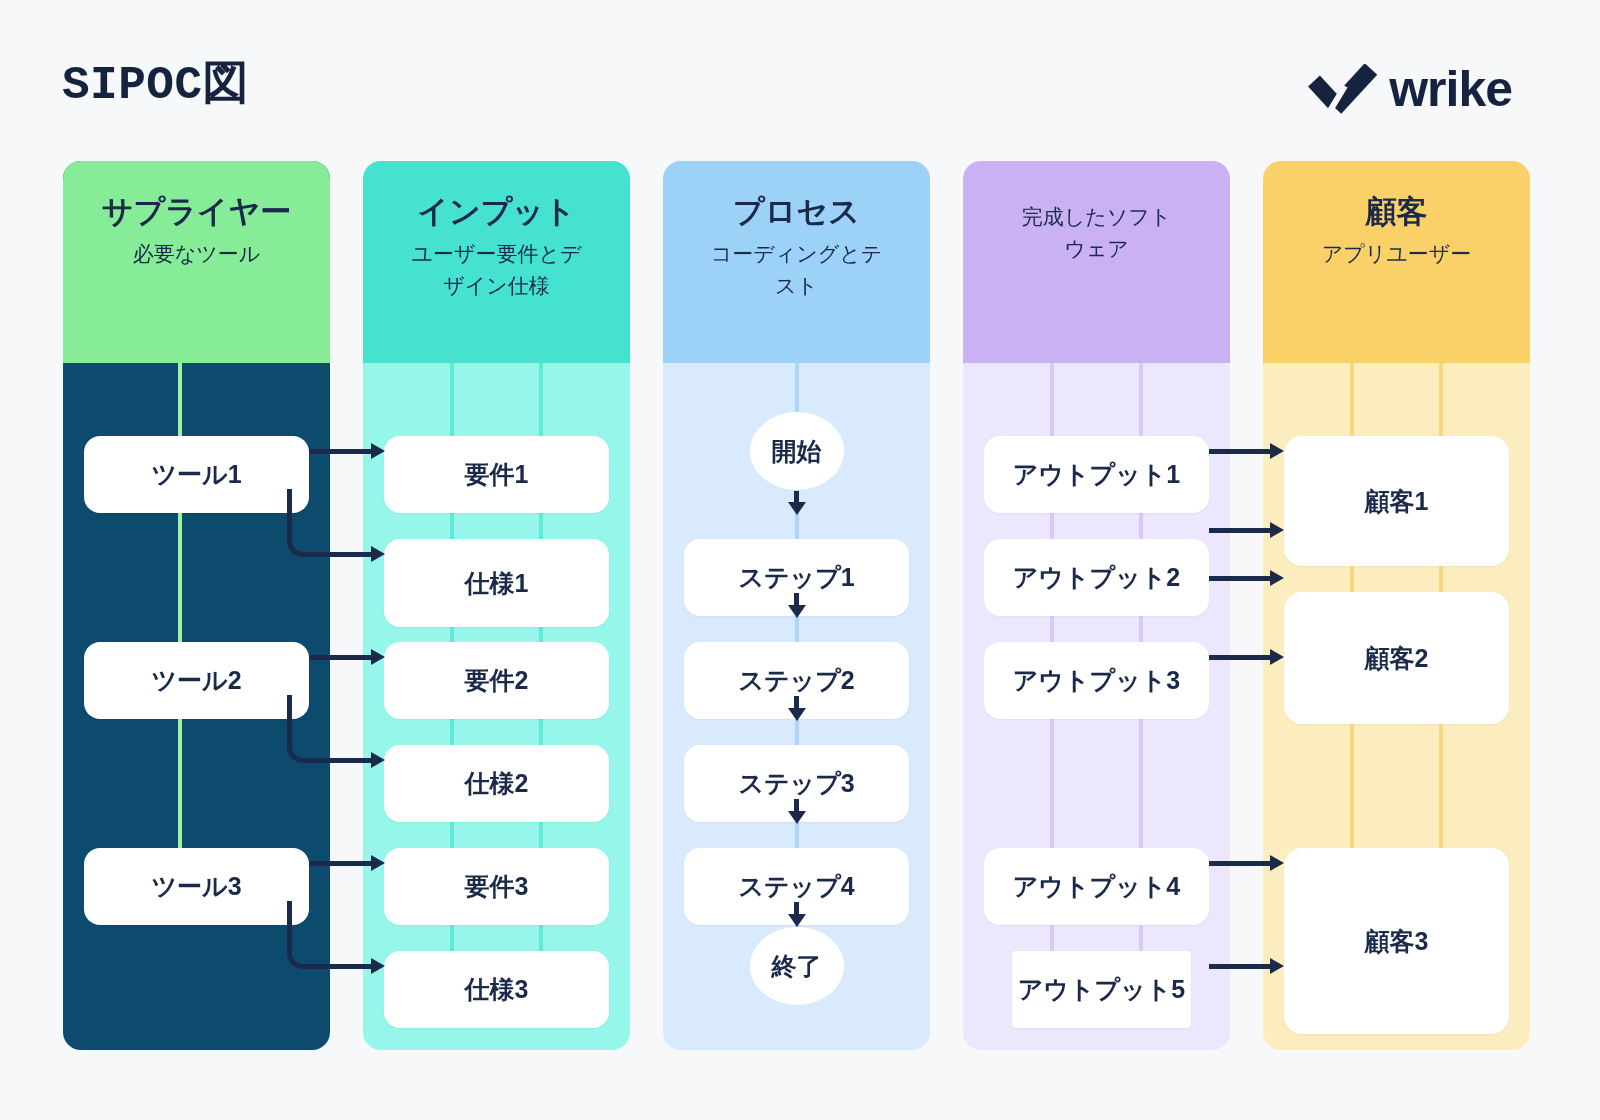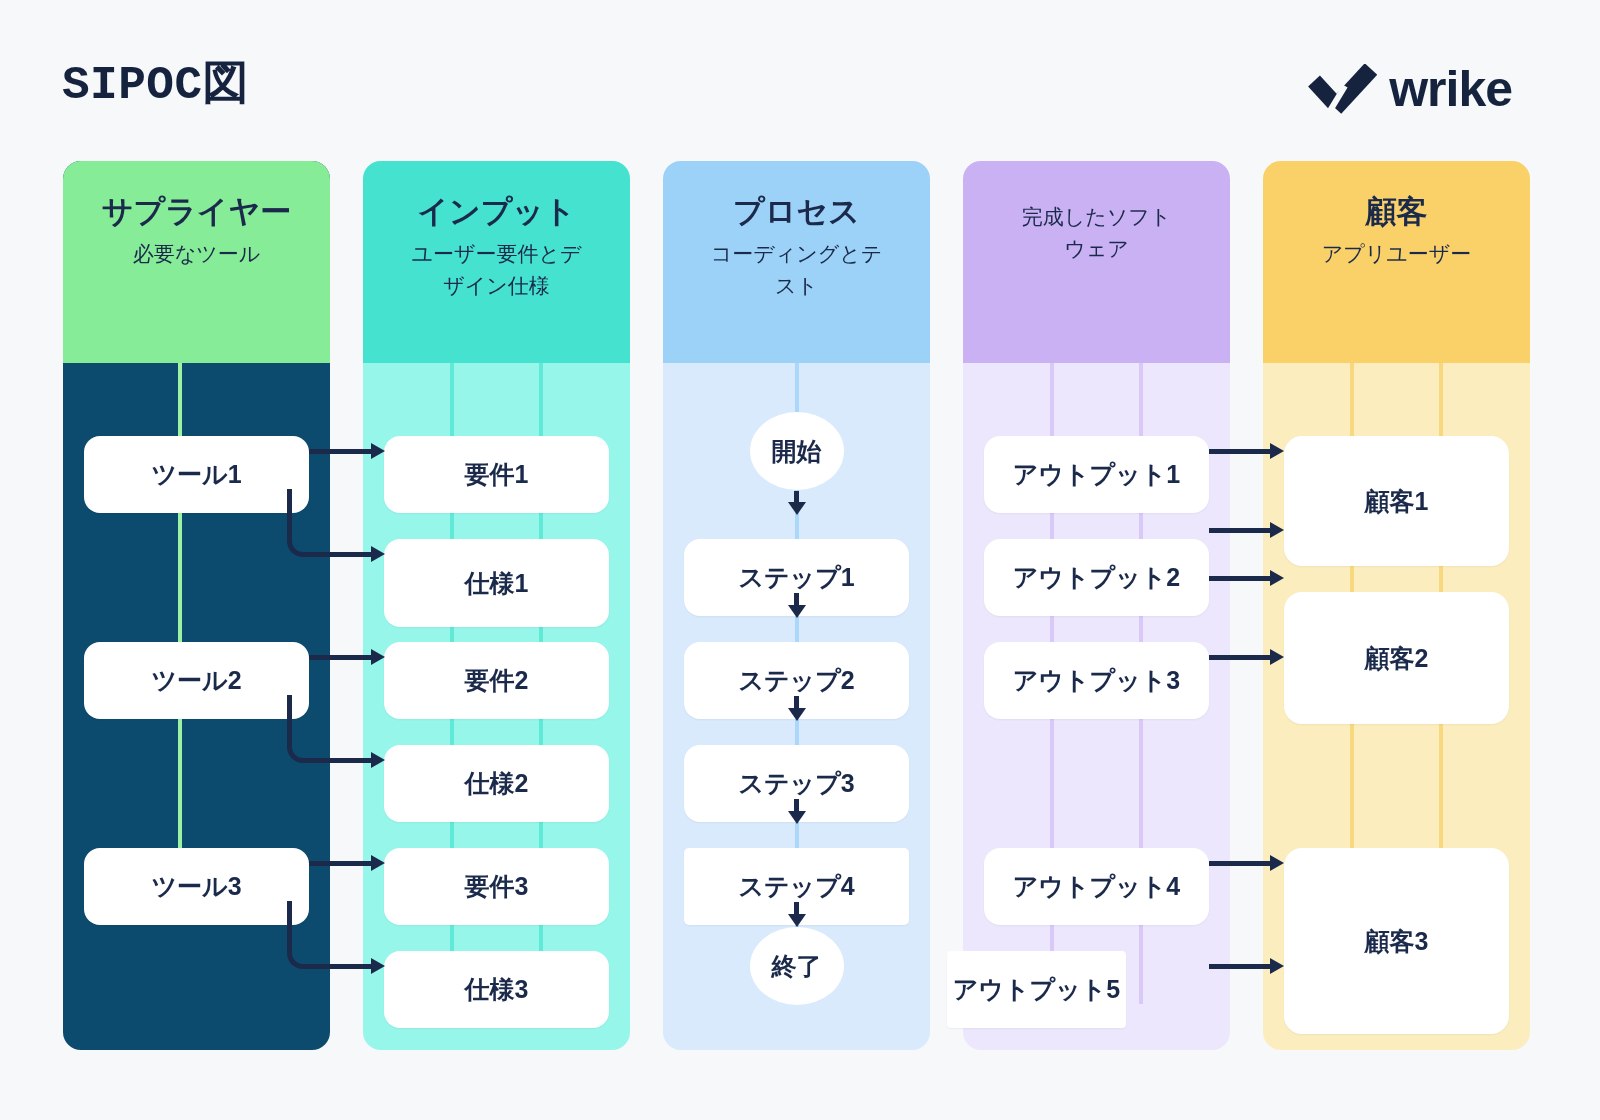--- a/index.html
+++ b/index.html
@@ -81,35 +81,35 @@
           <div class="col-title">プロセス</div>
           <div class="col-sub">コーディングとテ
 スト</div>
         </div>
       </div>
       <div class="lane" style="left: 795px; top: 363px; height: 565px; background: rgb(171, 216, 250);"></div>
       <div class="node-ellipse" style="left: 749.5px; top: 412px;">開始</div>
       <div class="node-card" style="left: 684px; top: 515px; width: 225px; height: 77px; border-radius: 16px;">ステップ1</div>
       <div class="node-card" style="left: 684px; top: 618px; width: 225px; height: 77px; border-radius: 16px;">ステップ2</div>
       <div class="node-card" style="left: 684px; top: 721px; width: 225px; height: 77px; border-radius: 16px;">ステップ3</div>
-      <div class="node-card" style="left: 684px; top: 824px; width: 225px; height: 77px; border-radius: 5px;">ステップ4</div>
+      <div class="node-card" style="left: 684px; top: 824px; width: 225px; height: 77px; border-radius: 16px;">ステップ4</div>
       <div class="node-ellipse" style="left: 749.5px; top: 927px;">終了</div>
       <div class="col" style="left: 963px; background: rgb(236, 231, 252);">
         <div class="col-header" style="background: rgb(201, 177, 244);">
           <div class="col-sub">完成したソフト
 ウェア</div>
         </div>
       </div>
       <div class="lane" style="left: 1050px; top: 363px; height: 641px; background: rgb(216, 201, 248);"></div>
       <div class="lane" style="left: 1139px; top: 363px; height: 641px; background: rgb(216, 201, 248);"></div>
       <div class="node-card" style="left: 984px; top: 412px; width: 225px; height: 77px; border-radius: 16px;">アウトプット1</div>
       <div class="node-card" style="left: 984px; top: 515px; width: 225px; height: 77px; border-radius: 16px;">アウトプット2</div>
       <div class="node-card" style="left: 984px; top: 618px; width: 225px; height: 77px; border-radius: 16px;">アウトプット3</div>
       <div class="node-card" style="left: 984px; top: 824px; width: 225px; height: 77px; border-radius: 16px;">アウトプット4</div>
-      <div class="node-card" style="left: 947px; top: 927px; width: 179px; height: 77px; border-radius: 4px;">アウトプット5</div>
+      <div class="node-card" style="left: 1012px; top: 927px; width: 179px; height: 77px; border-radius: 4px;">アウトプット5</div>
       <div class="col" style="left: 1263px; background: rgb(252, 237, 190);">
         <div class="col-header" style="background: rgb(250, 209, 105);">
           <div class="col-title">顧客</div>
           <div class="col-sub">アプリユーザー</div>
         </div>
       </div>
       <div class="lane" style="left: 1350px; top: 363px; height: 647px; background: rgb(248, 216, 126);"></div>
       <div class="lane" style="left: 1439px; top: 363px; height: 647px; background: rgb(248, 216, 126);"></div>
       <div class="node-card" style="left: 1284px; top: 412px; width: 225px; height: 130px; border-radius: 18px;">顧客1</div>
       <div class="node-card" style="left: 1284px; top: 568px; width: 225px; height: 132px; border-radius: 18px;">顧客2</div>

